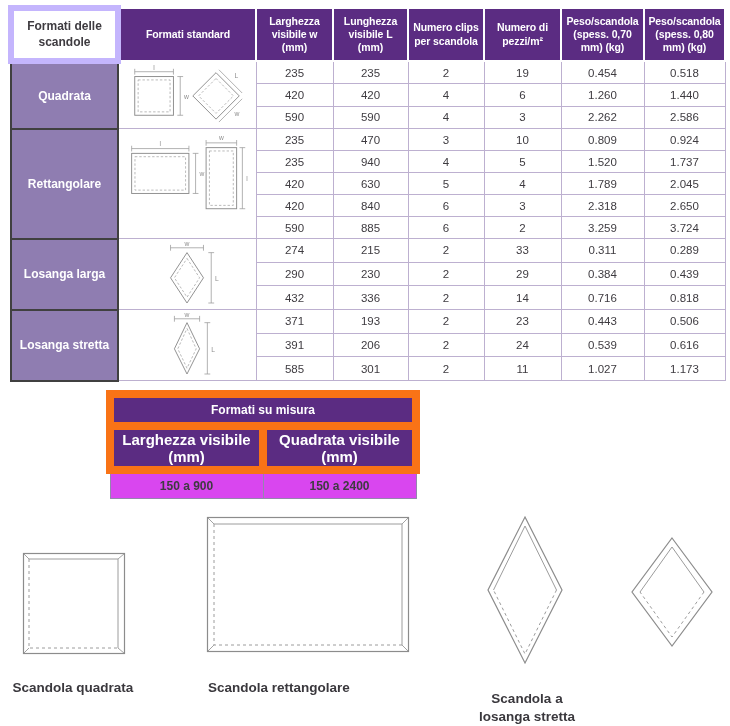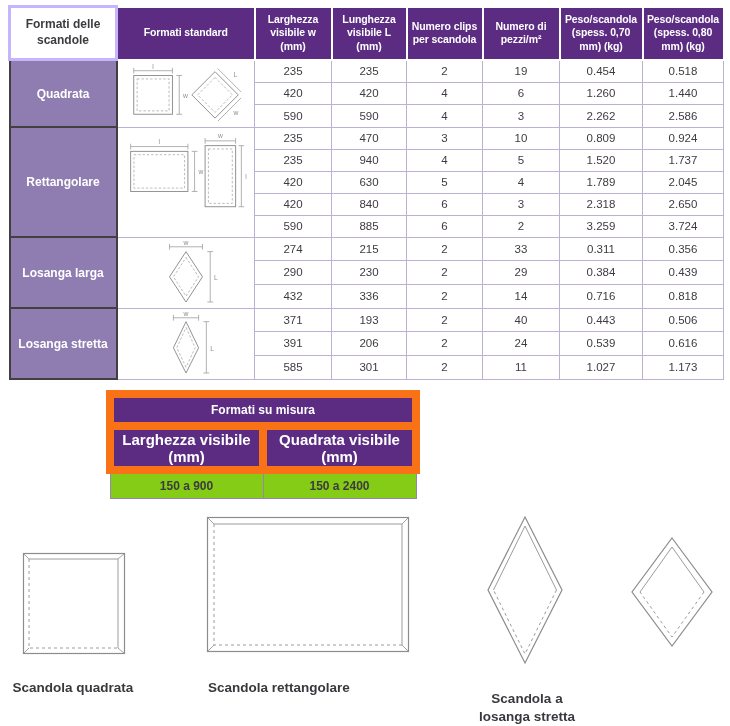--- a/index.html
+++ b/index.html
@@ -12,38 +12,38 @@
   .page{position:relative;width:730px;height:726px;background:#fff;overflow:hidden;
         font-family:"Liberation Sans",sans-serif;}
 
   
   .main-table{position:absolute;left:8px;top:5px;width:714px;border-collapse:collapse;
               table-layout:fixed;}
   .main-table th.dark{background:var(--dark-purple);color:#fff;border:2px solid #fff;
               font-size:10.5px;font-weight:bold;line-height:1.25;padding:2px 2px;
               vertical-align:middle;text-align:center;letter-spacing:-0.1px;}
   .main-table thead tr{height:53px;}
-  .main-table th.first{background:#fff;color:var(--body-text);border:3px solid #c4b5fd;
+  .main-table th.first{background:#fff;color:var(--body-text);border:6px solid #c4b5fd;
               font-size:12px;font-weight:bold;line-height:1.3;text-align:center;vertical-align:middle;}
   .main-table td.group-label{background:var(--medium-purple);color:#fff;border:2px solid #404040;
               font-size:12px;font-weight:bold;text-align:center;vertical-align:middle;}
   .main-table td.diagram-cell{border:1px solid var(--grid-line);background:#fff;
               text-align:center;vertical-align:middle;padding:1px;}
   .main-table td.data-cell{border:1px solid var(--grid-line);background:#fff;
               font-size:11.5px;color:var(--body-text);text-align:center;vertical-align:middle;
               height:21px;padding:0;}
 
   
   .custom-table{position:absolute;left:106px;top:390px;width:306px;border-collapse:collapse;
               table-layout:fixed;}
   .custom-table th{background:var(--dark-purple);color:#fff;border:8px solid #f97316;
               font-weight:bold;text-align:center;vertical-align:middle;}
   .custom-table th.title{font-size:12px;height:22px;}
   .custom-table th.sub{font-size:15px;height:22px;}
-  .custom-table td{border:1px solid #9486ad;background:#84cc16;color:var(--body-text);
+  .custom-table td{border:1px solid #9486ad;background:#d946ef;color:var(--body-text);
               font-size:12px;font-weight:bold;text-align:center;vertical-align:middle;height:22px;}
 
   
   .fmt-diagram .outer{fill:none;stroke:#8e8e8e;stroke-width:1;}
   .fmt-diagram .inner-dash{fill:none;stroke:#a5a5a5;stroke-width:0.8;stroke-dasharray:2.5 2;}
   .dim line{stroke:#9b9b9b;stroke-width:0.8;}
   .dim text{font-family:"Liberation Sans",sans-serif;font-size:7px;fill:#8f8f8f;}
 
   
   .fig{position:absolute;}
@@ -226,21 +226,21 @@
       <line x1="86" y1="65" x2="92" y2="65"></line>
       <text x="93" y="42">L</text>
     </g>
   </svg>
 </td>
           <td class="data-cell">274</td>
           <td class="data-cell">215</td>
           <td class="data-cell">2</td>
           <td class="data-cell">33</td>
           <td class="data-cell">0.311</td>
-          <td class="data-cell">0.356</td>
+          <td class="data-cell">0.289</td>
         </tr>
         <tr>
           <td class="data-cell">290</td>
           <td class="data-cell">230</td>
           <td class="data-cell">2</td>
           <td class="data-cell">29</td>
           <td class="data-cell">0.384</td>
           <td class="data-cell">0.439</td>
         </tr>
         <tr>
@@ -267,21 +267,21 @@
       <line x1="85" y1="12" x2="85" y2="65"></line>
       <line x1="82" y1="12" x2="88" y2="12"></line>
       <line x1="82" y1="65" x2="88" y2="65"></line>
       <text x="89" y="42">L</text>
     </g>
   </svg>
 </td>
           <td class="data-cell">371</td>
           <td class="data-cell">193</td>
           <td class="data-cell">2</td>
-          <td class="data-cell">40</td>
+          <td class="data-cell">23</td>
           <td class="data-cell">0.443</td>
           <td class="data-cell">0.506</td>
         </tr>
         <tr>
           <td class="data-cell">391</td>
           <td class="data-cell">206</td>
           <td class="data-cell">2</td>
           <td class="data-cell">24</td>
           <td class="data-cell">0.539</td>
           <td class="data-cell">0.616</td>

